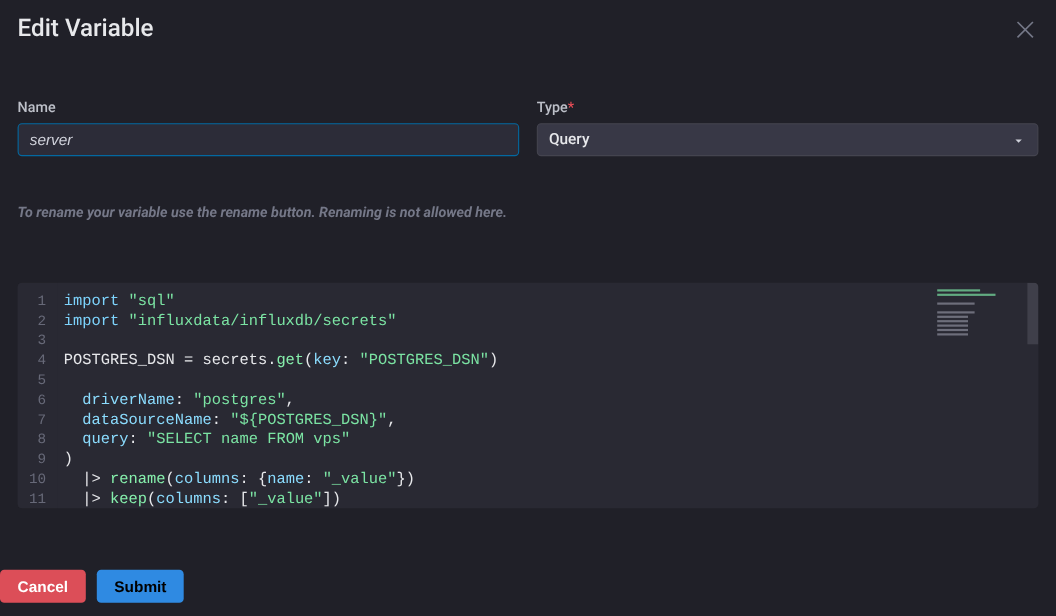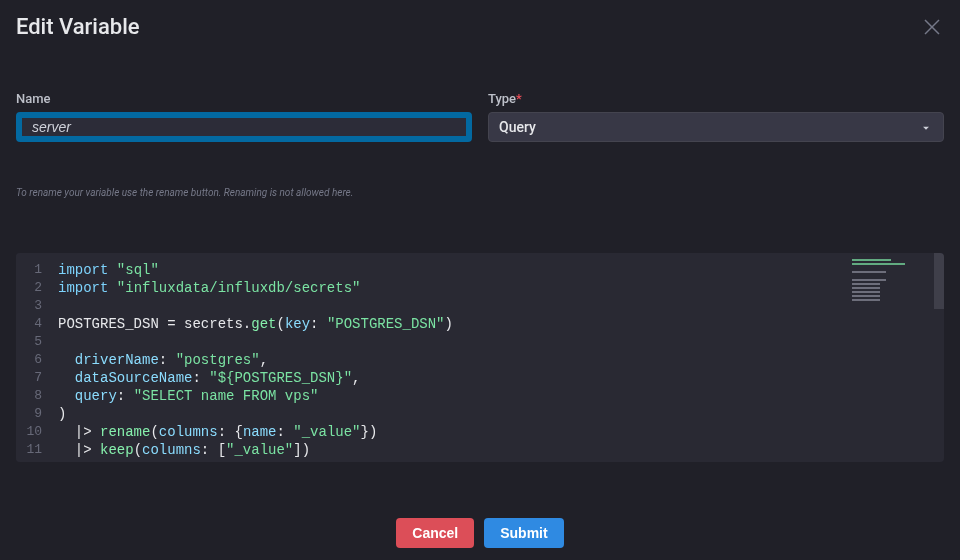--- a/index.html
+++ b/index.html
@@ -36,21 +36,21 @@
     .form-col {
       flex: 1; display: flex; flex-direction: column;
     }
     .label {
       font-size: 13px; font-weight: 500; color: #bdc0c9; margin-bottom: 6px;
     }
     .label .req { color: #ec4e58; }
     .input {
       width: 100%; height: 30px;
       background: #2c2c38;
-      border: 6px solid #0369a1;
+      border: 1px solid #0369a1;
       border-radius: 4px;
       padding: 0 10px;
       color: #cfd1da;
       font-size: 14px; font-style: italic;
     }
     .select {
       position: relative;
       width: 100%; height: 30px;
       background: #383846;
       border: 1px solid #44444f;
@@ -58,23 +58,24 @@
       display: flex; align-items: center;
       padding: 0 10px;
       cursor: pointer;
     }
     .select-value { font-size: 14px; color: #e7e8eb; font-weight: 500; }
     .select-caret {
       position: absolute; right: 10px; top: 7px;
       color: #cfd1da;
     }
     .helper {
-      font-size: 10px; color: #757888; font-style: italic;
+      font-size: 13px; color: #757888; font-style: italic;
       padding: 8px 16px 0 16px; max-width: 480px;
       line-height: 1.3;
+      font-weight: bold;
     }
     .script-section {
       padding: 18px 16px 0 16px;
       flex: 1; display: flex; flex-direction: column;
       min-height: 0;
     }
     .script-label {
       font-size: 13px; font-weight: 500; color: #bdc0c9; margin-bottom: 6px;
     }
     .editor-wrap {
@@ -120,31 +121,31 @@
     .ml-b { background: #7be3a3; width: 95%; }
     .ml-gap { background: transparent; }
     .ml-c { background: #8a8c9a; width: 60%; }
     .ml-d { background: #8a8c9a; width: 50%; }
     .scrollbar {
       width: 10px; background: #3f3f4a;
       position: absolute; right: 0; top: 0; height: 56px;
       border-radius: 0;
     }
     .footer {
-      display: flex; justify-content: center; gap: 10px;
+      display: flex; justify-content: flex-start; gap: 10px;
       padding: 20px 0 12px 0;
     }
     .btn {
       height: 30px; padding: 0 16px;
       border: none; border-radius: 4px;
       font-size: 14px; font-weight: 600;
       cursor: pointer;
     }
     .btn-cancel { background: #dc4e58; color: #fff; }
-    .btn-submit { background: #2f8ae2; color: #ffffff; }
+    .btn-submit { background: #2f8ae2; color: #000000; }
   </style>
 </head>
 <body>
 
 <div class="modal">
 
   <div class="header">
     <h1>Edit Variable</h1>
     <div class="close-icon">
       <svg viewBox="0 0 24 24" fill="none" stroke="currentColor" stroke-width="1.5">

